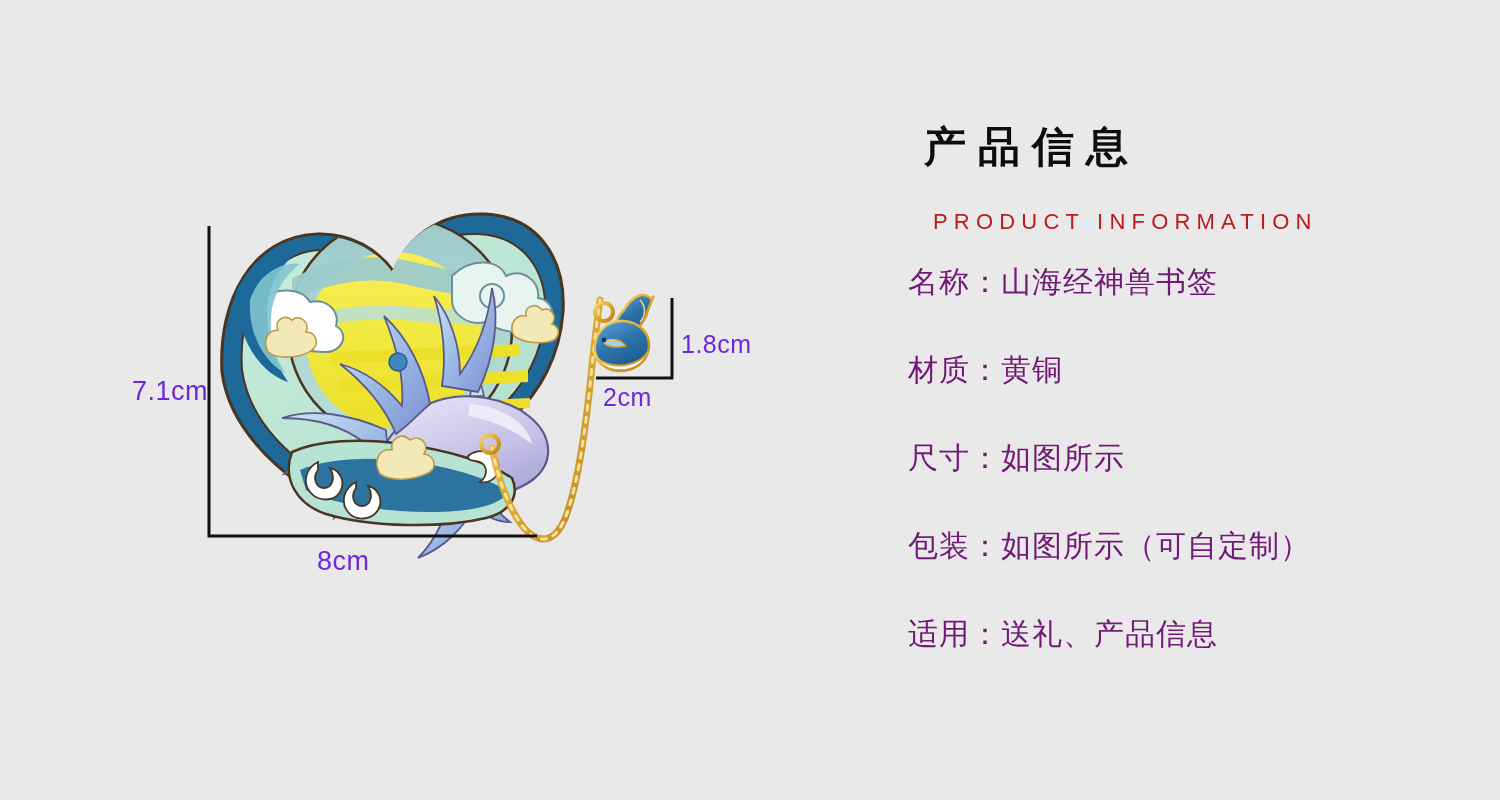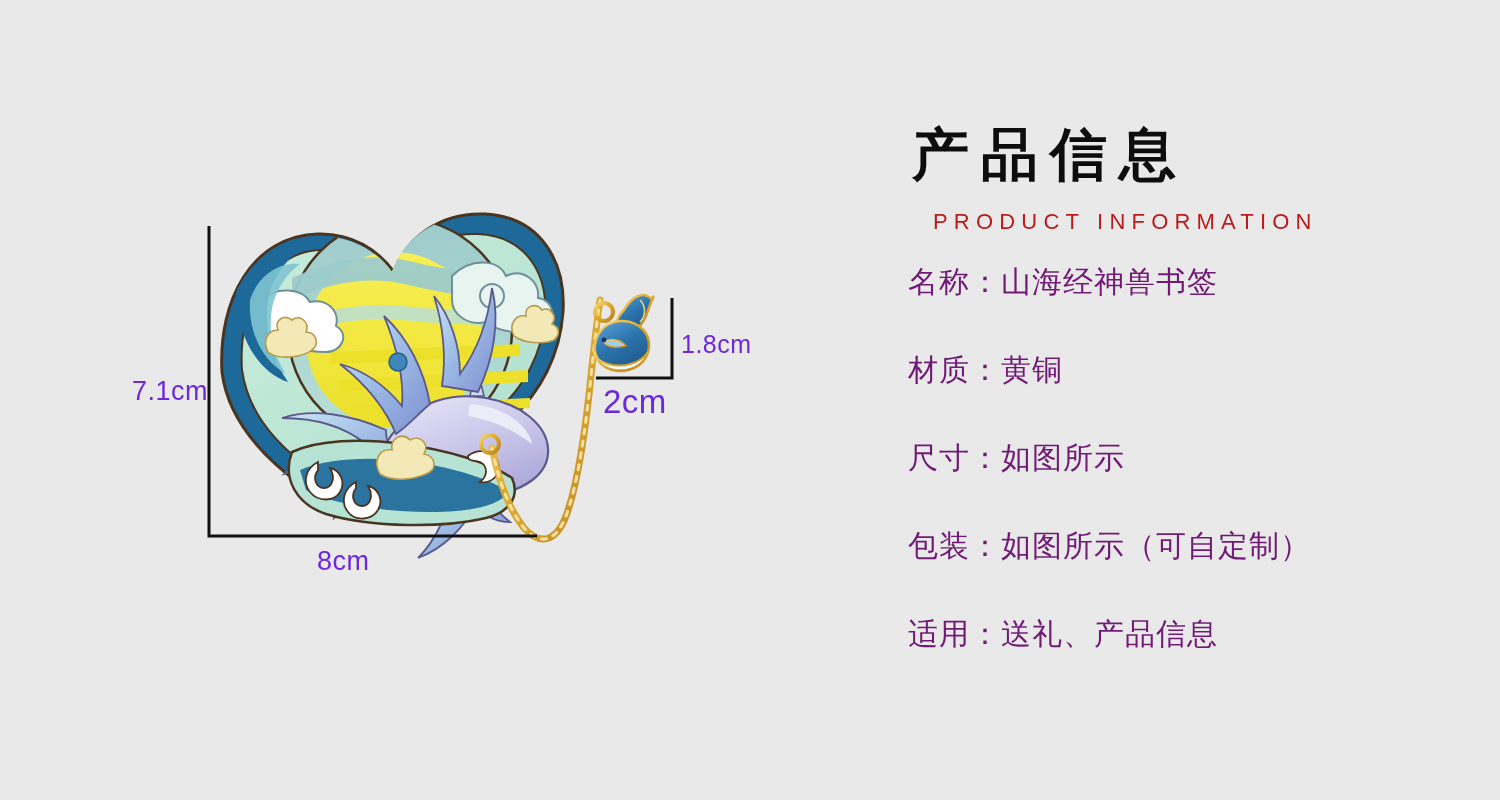--- a/index.html
+++ b/index.html
@@ -39,35 +39,35 @@
     position: absolute;
     color: #6d28d9;
     font-size: 27px;
     font-family: "Liberation Sans", "DejaVu Sans", sans-serif;
     letter-spacing: 0.5px;
     white-space: nowrap;
   }
   .dim-height-main { left: 132px; top: 376px; }
   .dim-width-main  { left: 317px; top: 546px; text-align: center; }
   .dim-height-charm{ left: 681px; top: 330px; font-size: 25px; }
-  .dim-width-charm { left: 603px; top: 383px; font-size: 33px; }
+  .dim-width-charm { left: 603px; top: 383px; font-size: 25px; }
 
   
   .info-panel {
     position: absolute;
     left: 900px;
     top: 0;
     width: 600px;
     height: 800px;
   }
   .info-title {
     position: absolute;
-    left: 12px;
+    left: 24px;
     top: 126px;
-    font-size: 57px;
+    font-size: 42px;
     font-weight: bold;
     color: #0d0d0d;
     letter-spacing: 12px;
     font-family: "Liberation Serif", "DejaVu Serif", serif;
     line-height: 1;
     white-space: nowrap;
   }
   .info-subtitle {
     position: absolute;
     left: 33px;

